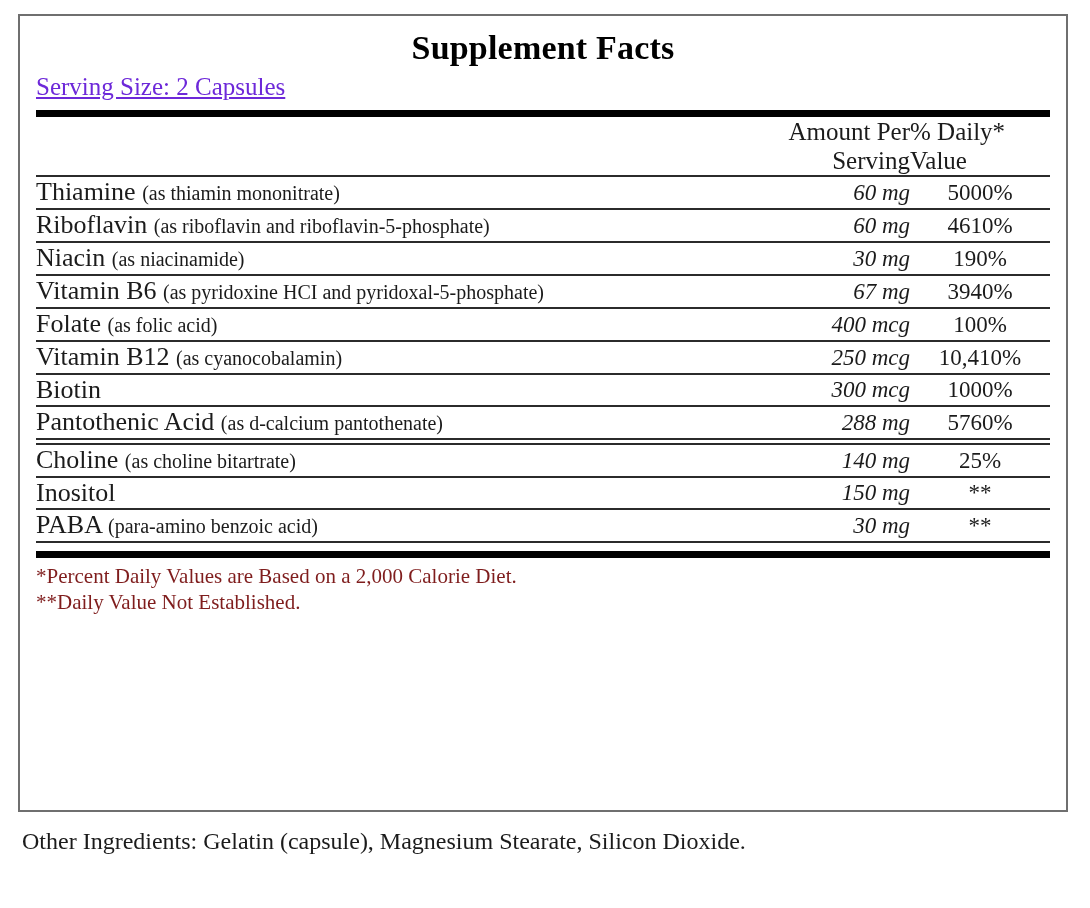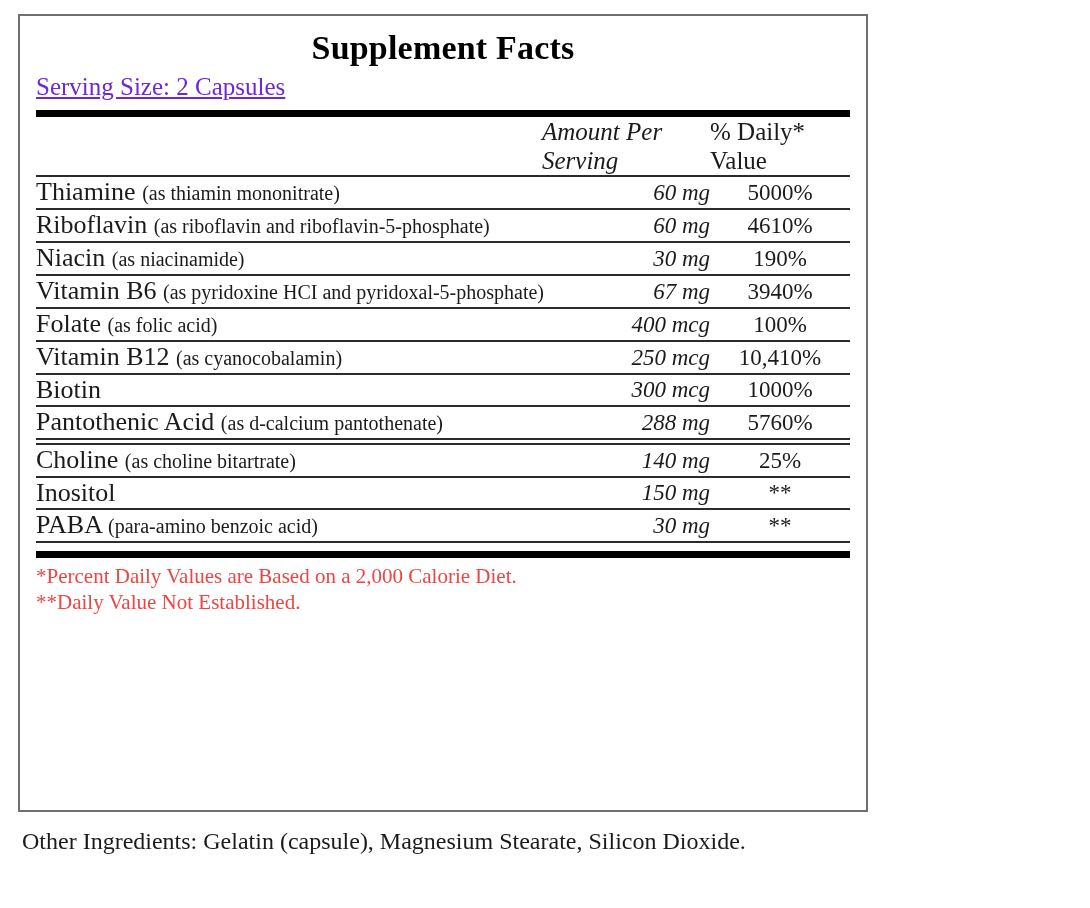--- a/index.html
+++ b/index.html
@@ -22,21 +22,21 @@
     top: 0;
     width: 1090px;
     height: 908px;
   }
 
   
   .panel {
     position: absolute;
     left: 18px;
     top: 14px;
-    width: 850px;
+    width: 1050px;
     height: 798px;
     box-sizing: border-box;
     border: 2px solid #6f6f6f;
     background: #fff;
   }
 
   .panel-inner {
     padding: 0 16px;
     height: 100%;
     box-sizing: border-box;
@@ -83,22 +83,22 @@
   .col-dv     { width: 140px; }
 
   
   .hdr-cell {
     font-size: 25px;
     line-height: 29px;
     padding: 10px 0 9px 0;
     color: #1b1b1b;
   }
   .hdr-amount {
+    text-align: right;
     padding-right: 4px;
-    font-style: italic;
   }
   .hdr-dv {
     text-align: left;
   }
 
   
   .nutrient-row td {
     padding: 6px 0 7px 0;
   }
   .n-name {
@@ -130,21 +130,21 @@
   }
   .sep-thin div { height: 2px; background: #2b2b2b; }
   .sep-double div { height: 2px; background: #2b2b2b; }
   .sep-double .spacer { height: 3px; background: transparent; }
 
   
   .footnotes {
     font-size: 21px;
     line-height: 26px;
     padding-top: 5px;
-    color: #ef4444;
+    color: #7f1d1d;
   }
 
   
   .other-ingredients {
     position: absolute;
     left: 22px;
     top: 820px;
     width: 1000px;
     font-size: 24px;
     line-height: 42px;

